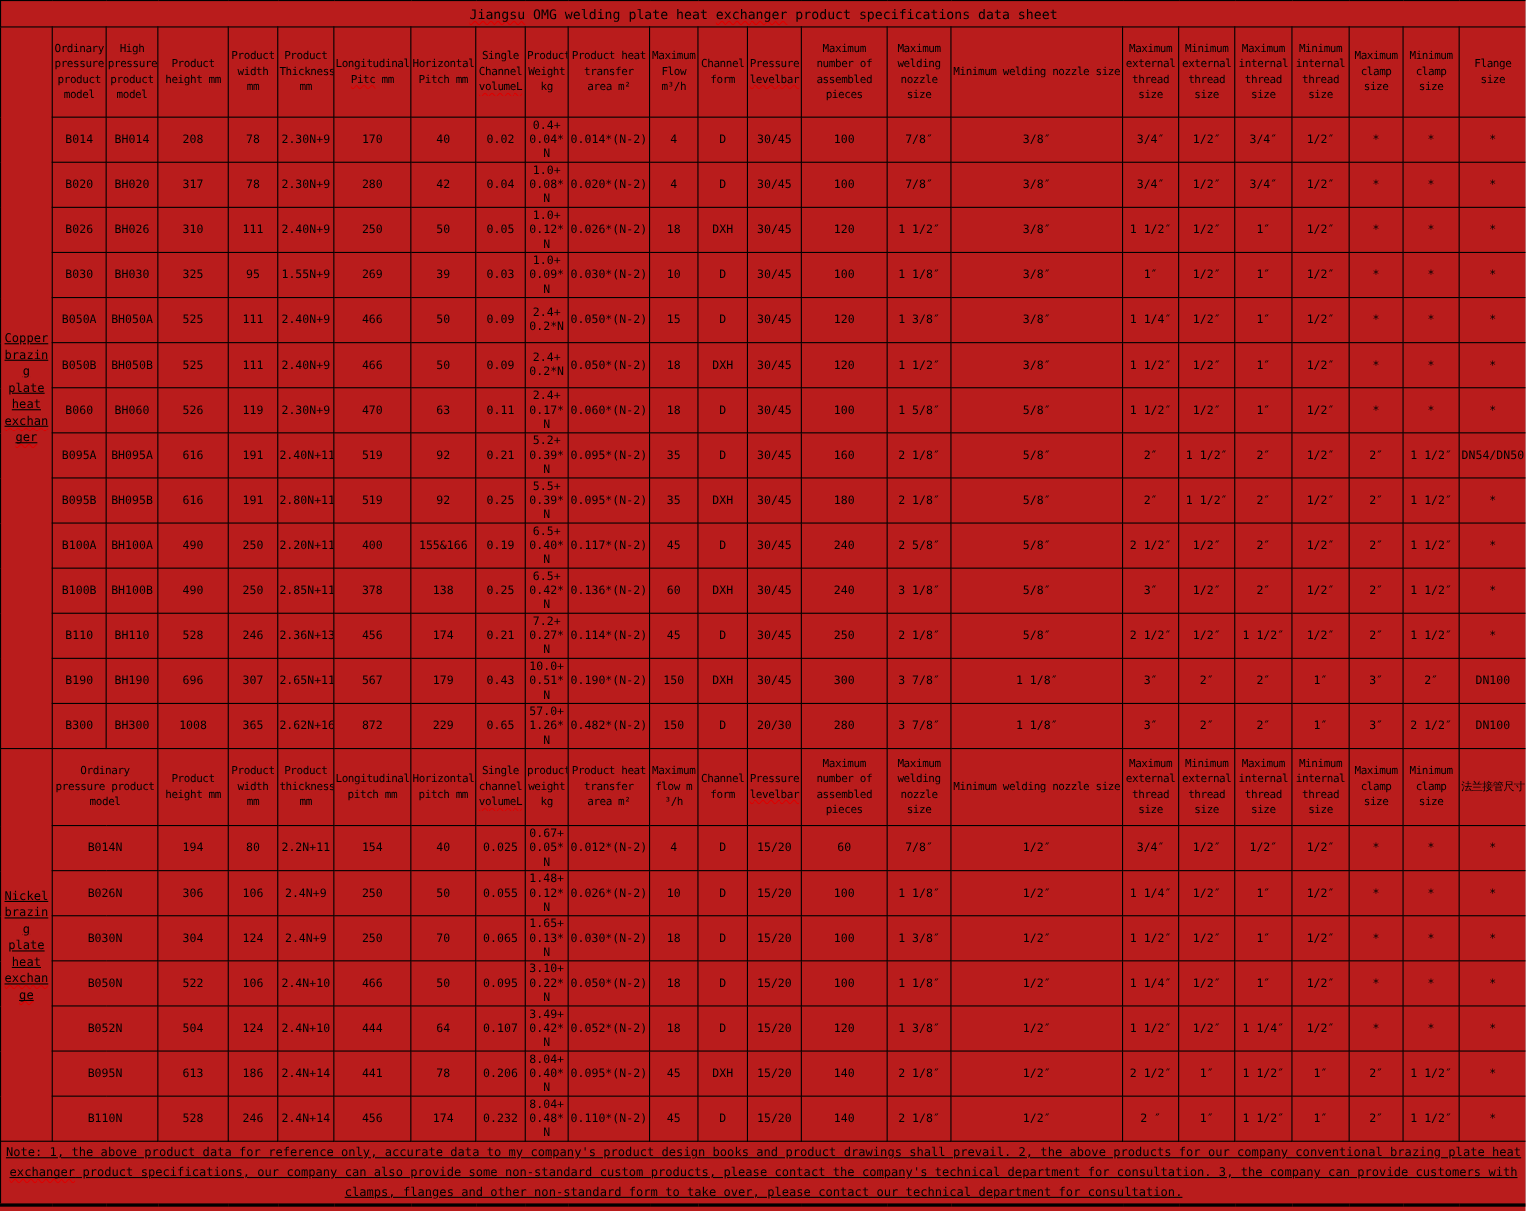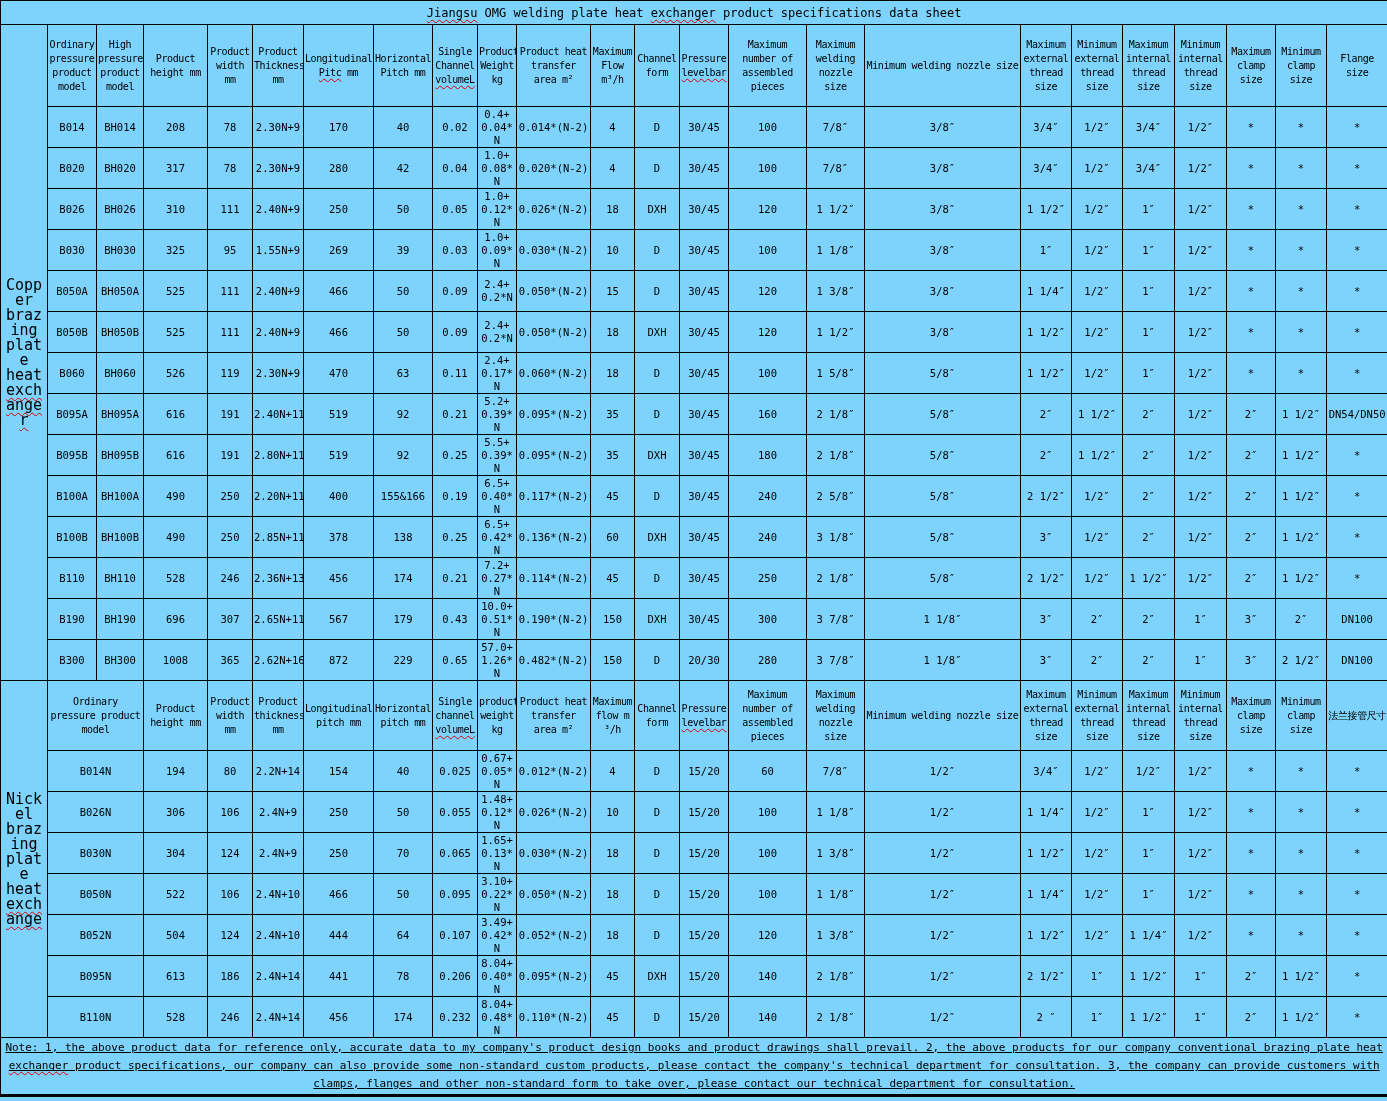--- a/index.html
+++ b/index.html
@@ -1,37 +1,37 @@
 <!DOCTYPE html>
 <html><head>
 <meta charset="utf-8">
 <style>
   html,body{margin:0;padding:0;background:#fff;}
   .page{
-    width:1387px;height:1101px;background:#7dd3fc;overflow:hidden;
+    width:1387px;height:1101px;background:#b91c1c;overflow:hidden;
     font-family:"DejaVu Sans Mono","Liberation Mono",monospace;color:#000;
   }
   table.sheet{
     border-collapse:collapse;table-layout:fixed;width:1387px;
     border:1px solid #000;border-bottom:3px solid #000;
   }
   table.sheet td{
     border:1px solid #000;text-align:center;vertical-align:middle;
     padding:0 1px;overflow:hidden;
   }
   .title-row{height:24px;}
   .title-cell{font-size:12px;line-height:14px;}
   .h1{height:82px;}
   .h2{height:70px;}
   .data-row{height:41px;}
   .note-row{height:58px;}
   .head-cell{font-size:10px;line-height:14px;letter-spacing:-0.4px;}
   .data-cell{font-size:10.5px;line-height:13px;}
   .wrap-cell{word-break:break-all;margin-left:16px;}
-  .group-cell{font-size:15px;line-height:15px;overflow-wrap:break-word;}
+  .group-cell{font-size:11px;line-height:15px;overflow-wrap:break-word;text-decoration:underline;}
   .group-top{vertical-align:top;padding-top:6px;}
   .note-cell{
     text-align:left;vertical-align:top;font-size:11px;line-height:18px;
     padding:1px 4px;
     text-decoration:underline;
   }
   .sp{
     text-decoration:underline wavy #dd0000 1px;
     text-underline-offset:2px;
     text-decoration-skip-ink:none;
@@ -470,21 +470,21 @@
           <td colspan="1" class="head-cell">Maximum internal thread size</td>
           <td colspan="1" class="head-cell">Minimum internal thread size</td>
           <td colspan="1" class="head-cell">Maximum clamp size</td>
           <td colspan="1" class="head-cell">Minimum clamp size</td>
           <td colspan="1" class="head-cell">法兰接管尺寸</td>
         </tr>
         <tr class="data-row">
           <td colspan="2" class="data-cell">B014N</td>
           <td colspan="1" class="data-cell">194</td>
           <td colspan="1" class="data-cell">80</td>
-          <td colspan="1" class="data-cell">2.2N+14</td>
+          <td colspan="1" class="data-cell">2.2N+11</td>
           <td colspan="1" class="data-cell">154</td>
           <td colspan="1" class="data-cell">40</td>
           <td colspan="1" class="data-cell">0.025</td>
           <td colspan="1" class="data-cell wrap-cell">0.67+0.05*N</td>
           <td colspan="1" class="data-cell">0.012*(N-2)</td>
           <td colspan="1" class="data-cell">4</td>
           <td colspan="1" class="data-cell">D</td>
           <td colspan="1" class="data-cell">15/20</td>
           <td colspan="1" class="data-cell">60</td>
           <td colspan="1" class="data-cell">7/8″</td>

